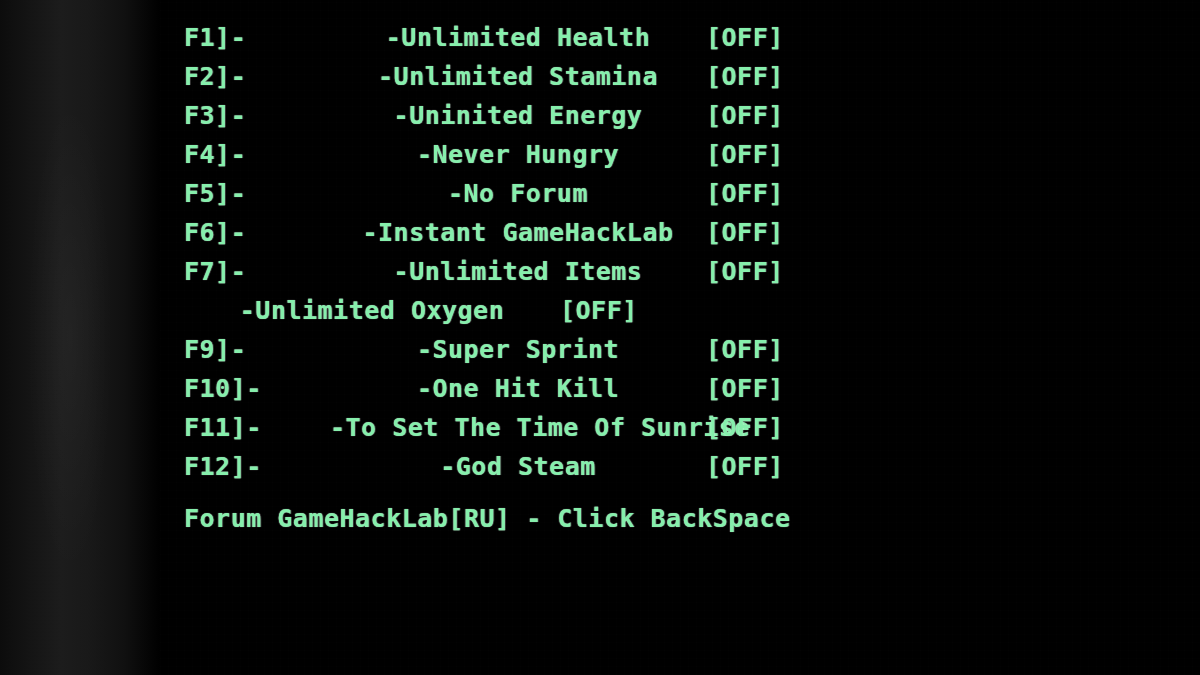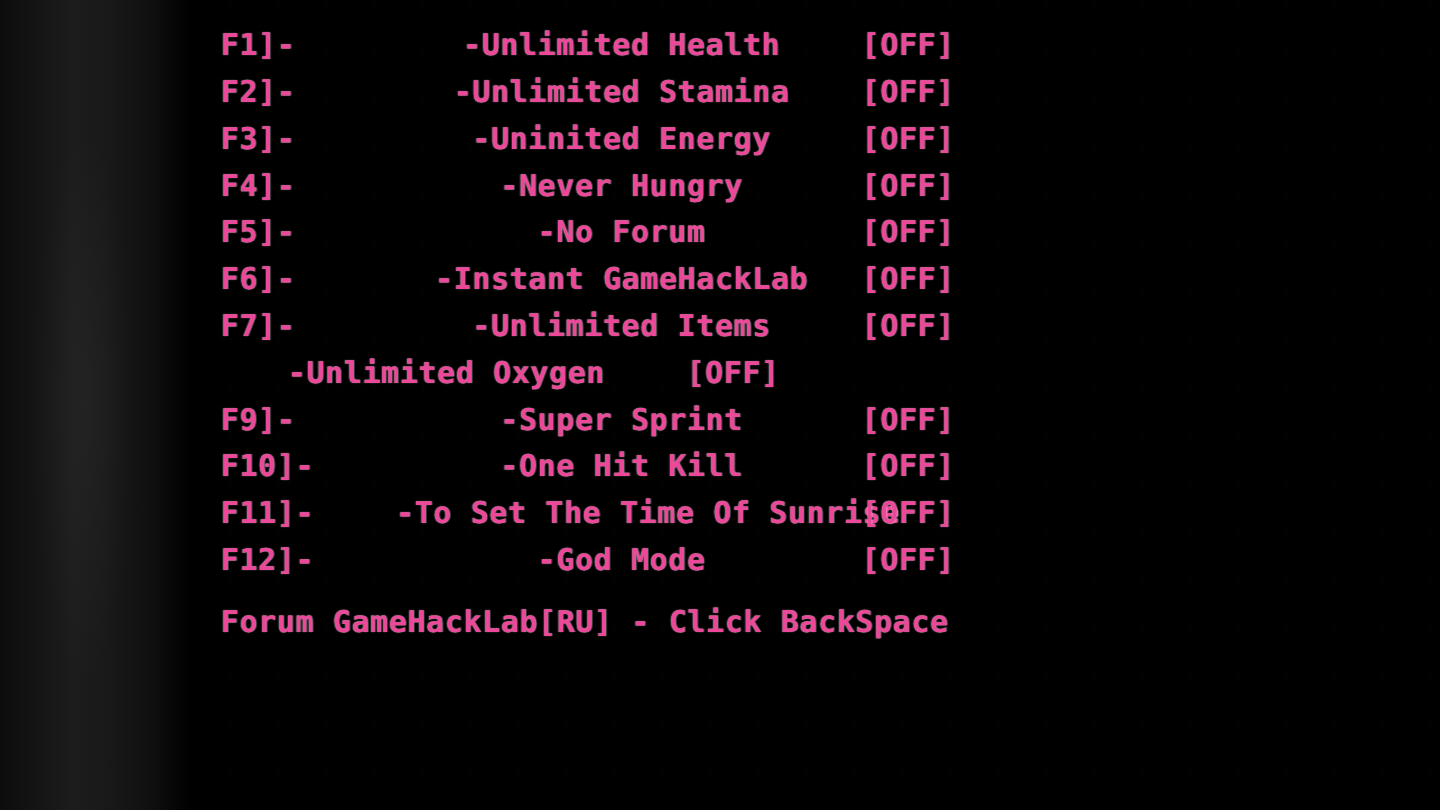--- a/index.html
+++ b/index.html
@@ -84,26 +84,25 @@
   }
 
   .label-cell {
     flex: 0 0 376px;
     width: 376px;
     text-align: center;
   }
 
   .state-cell {
     flex: 0 0 auto;
-    margin-left: 12px;
   }
 
   .glyph {
     display: inline-block;
-    color: #ec4899;
+    color: #86efac;
     font-family: "DejaVu Sans Mono", "Liberation Mono", monospace;
     font-size: 25px;
     font-weight: 700;
     letter-spacing: 0.5px;
     text-shadow:
        0 0 1px rgba(255,255,255,0.55),
        1px 0 0 rgba(255,255,255,0.18),
       -1px 0 0 rgba(255,255,255,0.10);
     -webkit-font-smoothing: none;
   }
@@ -210,21 +209,21 @@
       </div>
 
       <div class="cheat-row">
         <span class="key-cell glyph">F11]-</span>
         <span class="label-cell glyph">-To Set The Time Of Sunrise</span>
         <span class="state-cell glyph">[OFF]</span>
       </div>
 
       <div class="cheat-row">
         <span class="key-cell glyph">F12]-</span>
-        <span class="label-cell glyph">-God Mode</span>
+        <span class="label-cell glyph">-God Steam</span>
         <span class="state-cell glyph">[OFF]</span>
       </div>
 
     </div>
 
     <div class="footer">
       <div class="footer-row">
         <span class="glyph">Forum GameHackLab[RU] - Click BackSpace</span>
       </div>
     </div>

